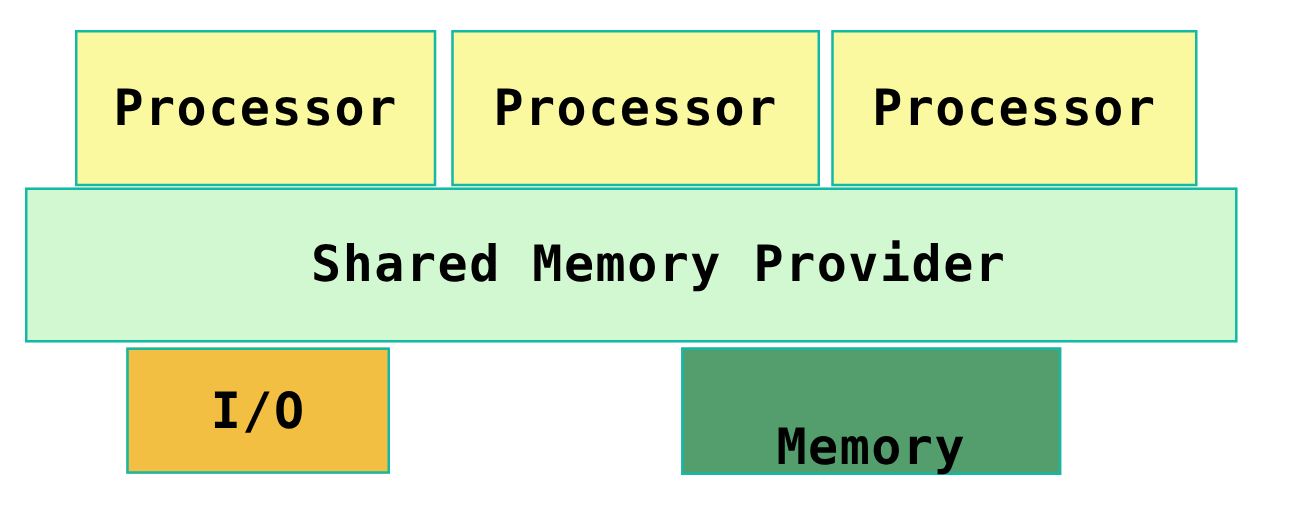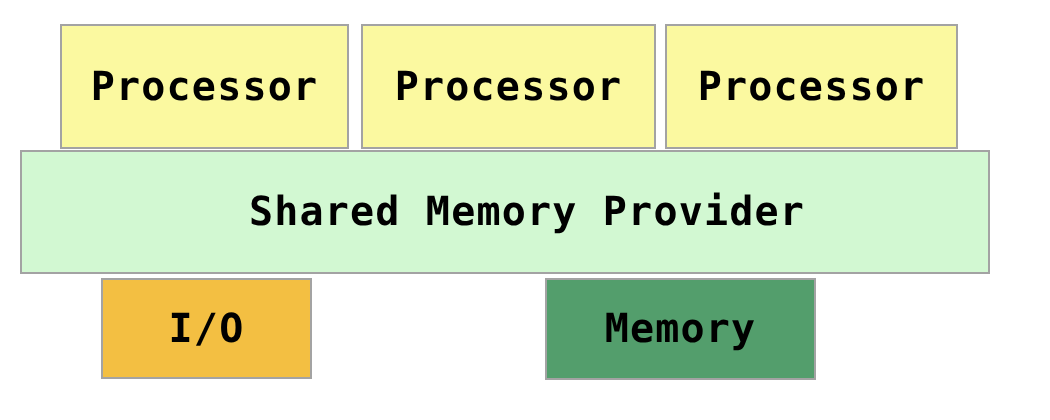--- a/index.html
+++ b/index.html
@@ -14,21 +14,21 @@
   #diagram-canvas {
     position: relative;
     width: 1050px;
     height: 420px;
     background: #ffffff;
     overflow: hidden;
   }
   .node {
     position: absolute;
     box-sizing: border-box;
-    border: 2px solid #a3a3a3;
+    border: 2px solid #14b8a6;
     display: flex;
     align-items: center;
     justify-content: center;
     color: #000000;
     font-weight: bold;
     font-family: "DejaVu Sans Mono", "Liberation Mono", monospace;
     white-space: nowrap;
     user-select: none;
   }
   .node-label {
@@ -68,23 +68,24 @@
     top: 278px;
     width: 211px;
     height: 101px;
     background: #f3bf42;
   }
   #io-block .node-label { font-size: 40px; }
 
   #memory-block {
     left: 545px;
     top: 278px;
-    width: 271px;
+    width: 304px;
     height: 102px;
     background: #539e6c;
+    align-items: flex-end;
   }
   #memory-block .node-label { font-size: 40px; }
 </style>
 </head>
 <body>
 
 <div id="diagram-canvas">
 
   <div class="node processor" id="processor-1">
     <span class="node-label">Processor</span>

